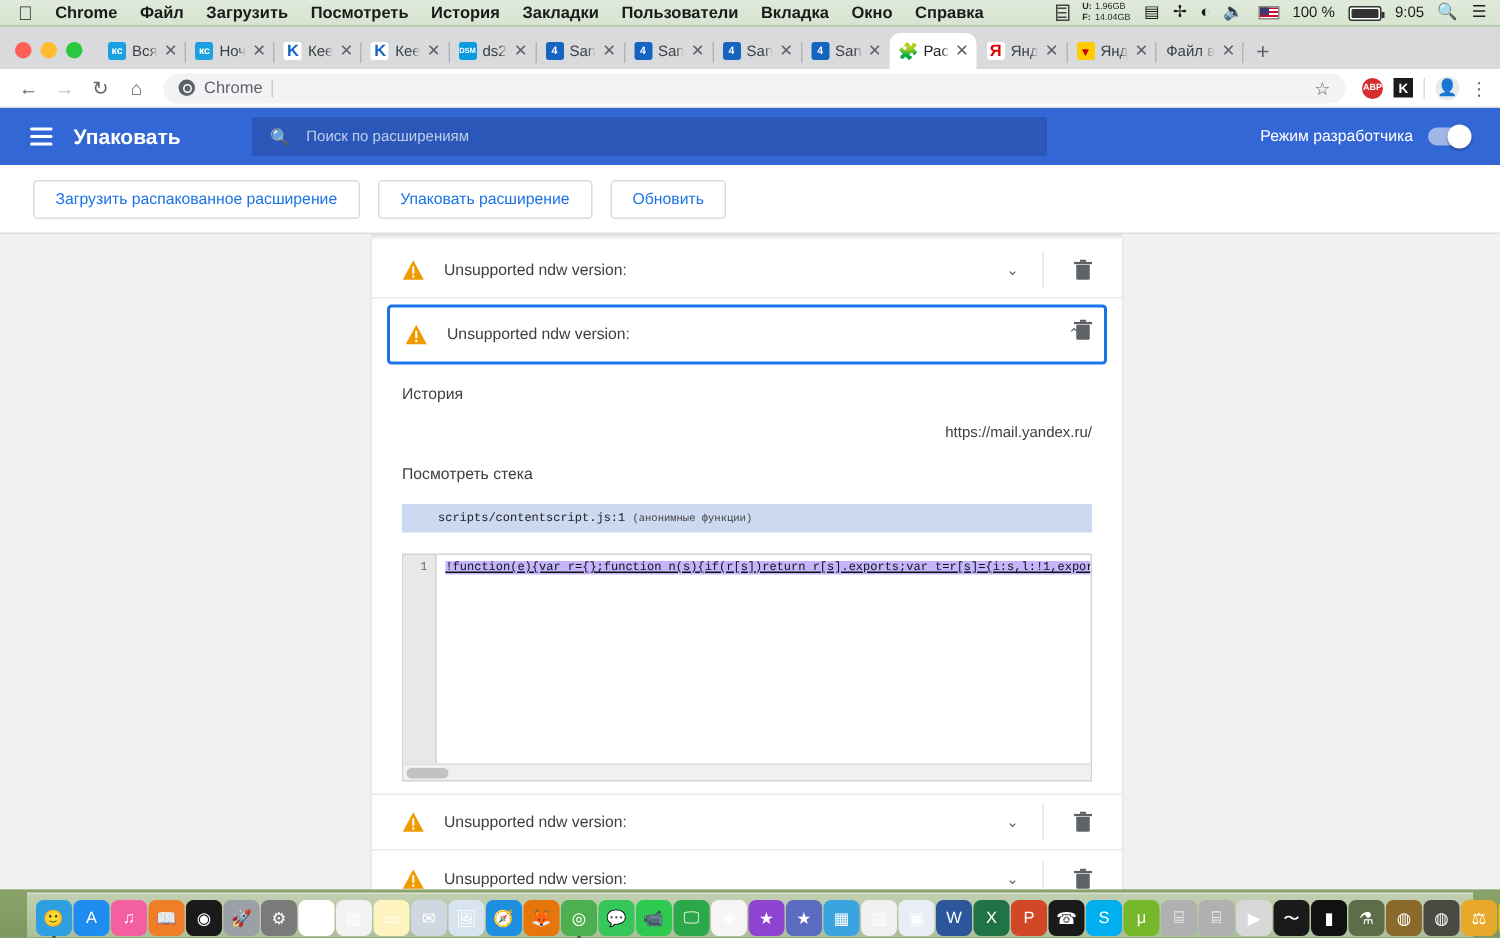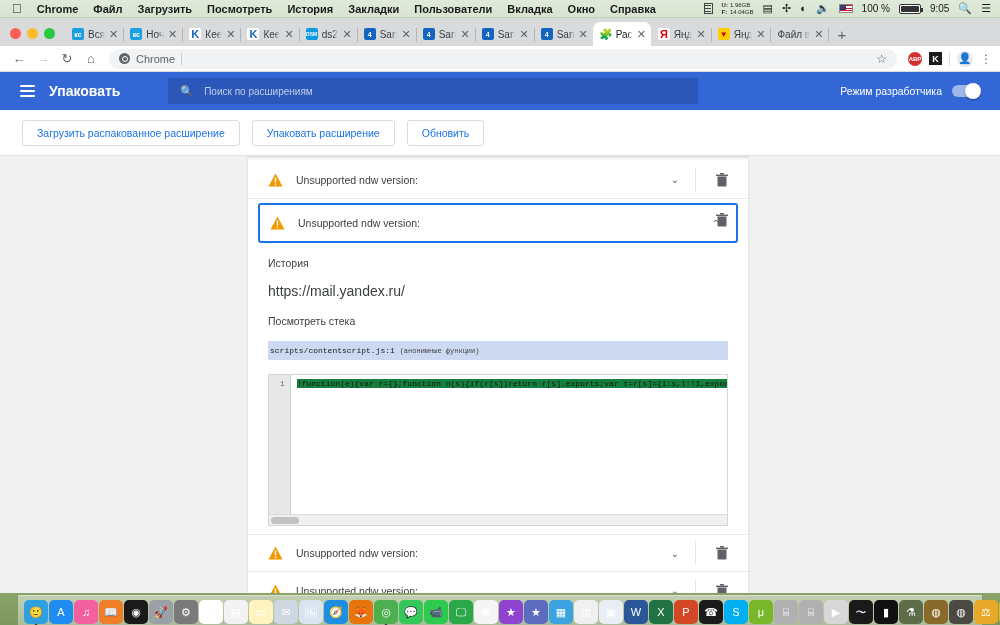--- a/index.html
+++ b/index.html
@@ -125,32 +125,32 @@
   .errrow .warn { width: 15px; height: 14px; flex: 0 0 15px; position: relative; margin-right: 13px; }
   .errrow .warn svg { display: block; }
   .errrow .etext { font-size: 10.5px; color: #3c4043; flex: 1 1 auto; }
   .errrow .chev { width: 40px; text-align: center; color: #5f6368; font-size: 10px; }
   .errrow .vline { width: 1px; height: 24px; background: #e6e6e6; }
   .errrow .trash { width: 52px; display: flex; align-items: center; justify-content: center; color: #5f6368; }
   .errrow.selected { border: 2px solid #1a73e8; border-radius: 3px; height: 40px; }
 
   .detail { padding: 14px 20px 8px 20px; }
   .dlabel2 { font-size: 10.5px; color: #3c4043; margin-bottom: 14px; }
-  .dvalue { font-size: 14px; color: #3c4043; margin-bottom: 16px; }
+  .dvalue { font-size: 10px; color: #3c4043; margin-bottom: 16px; text-align: right; }
   .stackline { background: #ccd9f0; font-family: "Liberation Mono", monospace; font-size: 8px;
-     color: #202124; padding: 5px 2px; }
+     color: #202124; padding: 5px 24px; }
   .stackline .anon { color: #444; font-size: 7px; }
   .codebox { margin-top: 14px; border: 1px solid #d4d4d4; background: #fff; height: 152px;
      display: flex; flex-direction: column; overflow: hidden; }
   .codebody { flex: 1 1 auto; display: flex; overflow: hidden; }
   .gutter { width: 22px; background: #e8e8e8; border-right: 1px solid #d0d0d0; text-align: right;
      padding: 4px 5px 0 0; font-family: "Liberation Mono", monospace; font-size: 8px; color: #6a6a6a; }
   .codetext { flex: 1 1 auto; padding: 4px 0 0 6px; font-family: "Liberation Mono", monospace;
      font-size: 8px; white-space: pre; overflow: hidden; color: #111; }
-  .codetext .hl { background: #15803d; }
+  .codetext .hl { background: #c4b5fd; text-decoration: underline; }
   .hscroll { height: 11px; background: #f0f0f0; border-top: 1px solid #ddd; position: relative; }
   .hscroll .thumb { position: absolute; left: 2px; top: 2px; width: 28px; height: 7px;
      background: #c2c2c2; border-radius: 4px; }
 
   .cardtop-shadow { position: absolute; left: 248px; top: 0; width: 500px; height: 4px;
      background: linear-gradient(rgba(0,0,0,.14), rgba(0,0,0,0)); z-index: 5; }
 
   
   .dockwrap { position: absolute; bottom: 0; left: 0; width: 1000px; height: 32px;
      background: linear-gradient(180deg, #8aa36a, #7d9760); }

